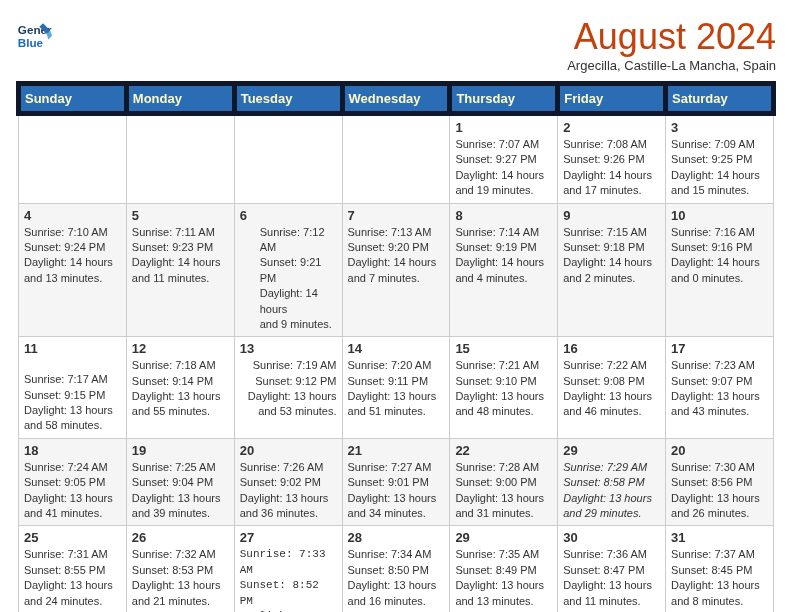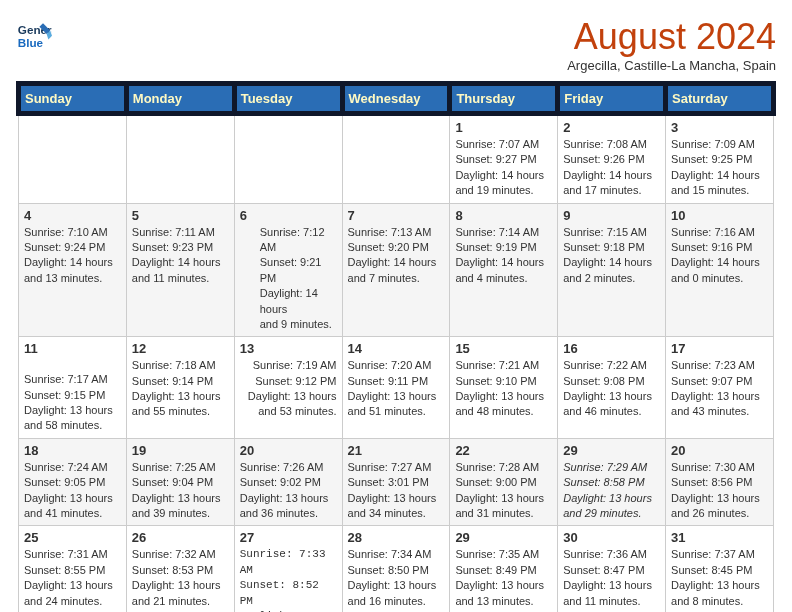--- a/index.html
+++ b/index.html
@@ -254,21 +254,21 @@
         <td>
           <span class="day-number">20</span>
           <div class="day-info" style="white-space: pre-line;">Sunrise: 7:26 AM
 Sunset: 9:02 PM
 Daylight: 13 hours
 and 36 minutes.</div>
         </td>
         <td>
           <span class="day-number">21</span>
           <div class="day-info" style="white-space: pre-line;">Sunrise: 7:27 AM
-Sunset: 3:01 PM
+Sunset: 9:01 PM
 Daylight: 13 hours
 and 34 minutes.</div>
         </td>
         <td>
           <span class="day-number">22</span>
           <div class="day-info" style="white-space: pre-line;">Sunrise: 7:28 AM
 Sunset: 9:00 PM
 Daylight: 13 hours
 and 31 minutes.</div>
         </td>

